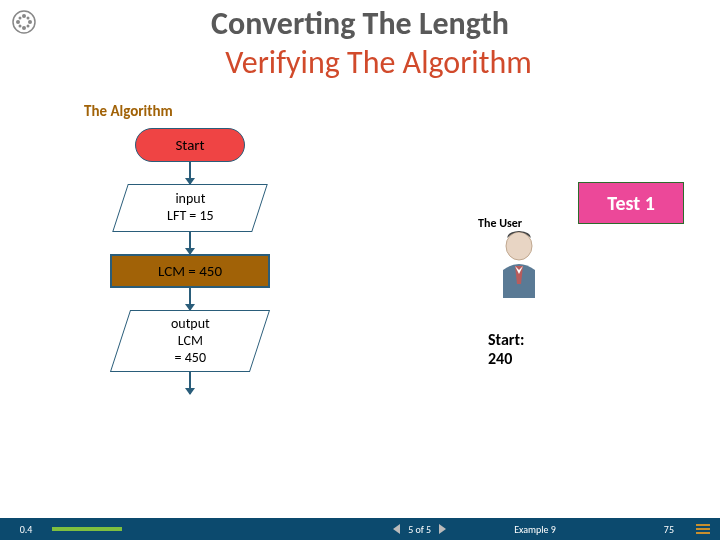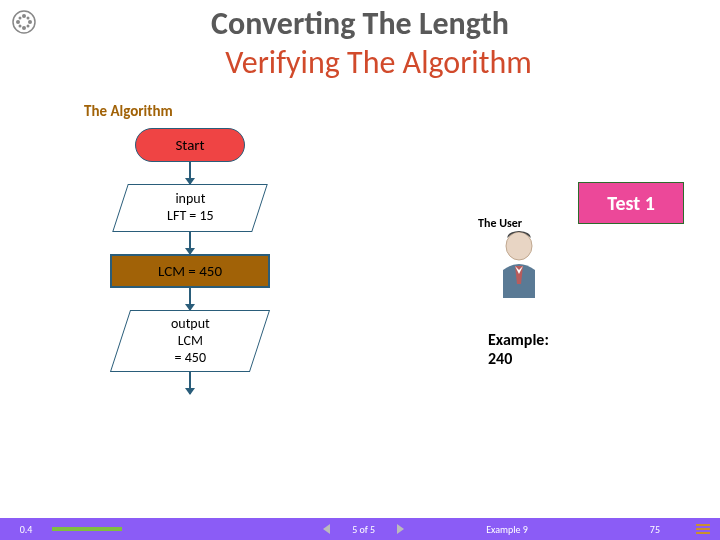--- a/index.html
+++ b/index.html
@@ -15,24 +15,24 @@
   .terminator { width: 110px; height: 34px; border: 1.5px solid #2a5d7a; border-radius: 17px; background: #ef4444; display: flex; align-items: center; justify-content: center; font-size: 15px; margin: 0 auto; }
   .io { width: 140px; height: 48px; border: 1.5px solid #2a5d7a; background: #fff; position: relative; transform: skewX(-18deg); margin: 0 auto; display: flex; align-items: center; justify-content: center; }
   .io > div { transform: skewX(18deg); text-align: center; font-size: 14px; line-height: 1.2; }
   .process { width: 160px; height: 34px; border: 2px solid #2a5d7a; background: #a16207; display: flex; align-items: center; justify-content: center; font-size: 15px; margin: 0 auto; }
   .arrow { width: 2px; height: 22px; background: #2a5d7a; margin: 0 auto; position: relative; }
   .arrow::after { content: ""; position: absolute; bottom: -1px; left: -4px; border-left: 5px solid transparent; border-right: 5px solid transparent; border-top: 7px solid #2a5d7a; }
   .user-label { position: absolute; top: 200px; left: 478px; font-weight: 700; font-size: 12px; margin-top: 16px; }
   .test-badge { position: absolute; top: 182px; left: 578px; width: 106px; height: 42px; background: #ec4899; border: 1px solid #2d6b2d; color: #fff; font-weight: 700; font-size: 20px; display: flex; align-items: center; justify-content: center; }
   .avatar { position: absolute; top: 228px; left: 493px; width: 52px; height: 72px; }
   .output-block { position: absolute; top: 330px; left: 488px; font-weight: 700; font-size: 16px; line-height: 1.2; }
-  .footer { position: absolute; bottom: 0; left: 0; right: 0; height: 22px; background: #8b5cf6; color: #fff; font-size: 10px; display: flex; align-items: center; }
+  .footer { position: absolute; bottom: 0; left: 0; right: 0; height: 22px; background: #0c4a6e; color: #fff; font-size: 10px; display: flex; align-items: center; }
   .footer .ver { width: 52px; text-align: center; }
   .footer .progress { flex: 0 0 70px; height: 4px; background: #7fbf3f; margin-right: auto; }
-  .footer .nav { display: flex; align-items: center; gap: 22px; margin-left: auto; margin-right: 10px; }
+  .footer .nav { display: flex; align-items: center; gap: 8px; margin-left: auto; margin-right: 10px; }
   .footer .tri { width: 0; height: 0; border-top: 5px solid transparent; border-bottom: 5px solid transparent; cursor: pointer; }
   .footer .tri.left { border-right: 7px solid #bbb; }
   .footer .tri.right { border-left: 7px solid #bbb; }
   .footer .example { margin-left: 60px; }
   .footer .pg { margin-left: 100px; }
   .footer .menu { width: 14px; height: 10px; display: flex; flex-direction: column; justify-content: space-between; margin-left: 14px; cursor: pointer; }
   .footer .menu span { height: 2px; background: #c98f2e; }
 </style>
 </head>
 <body>
@@ -92,21 +92,21 @@
     <svg viewBox="0 0 52 72">
       <ellipse cx="26" cy="18" rx="13" ry="14" fill="#e8d5c4" stroke="#c0a890"></ellipse>
       <path d="M14 10 Q26 -2 38 10 Q38 4 26 3 Q14 4 14 10" fill="#444"></path>
       <path d="M10 42 Q26 30 42 42 L42 70 L10 70 Z" fill="#5a7a95"></path>
       <path d="M22 38 L30 38 L28 56 L24 56 Z" fill="#b85c5c"></path>
       <path d="M22 38 L26 46 L30 38 L26 42 Z" fill="#fff"></path>
     </svg>
   </div>
 
   <div class="output-block">
-    <div>Example:</div>
+    <div>Start:</div>
     <div>240</div>
   </div>
 
   <div class="footer">
     <div class="ver">0.4</div>
     <div class="progress"></div>
     <div class="nav">
       <div class="tri left"></div>
       <div>5 of 5</div>
       <div class="tri right"></div>

